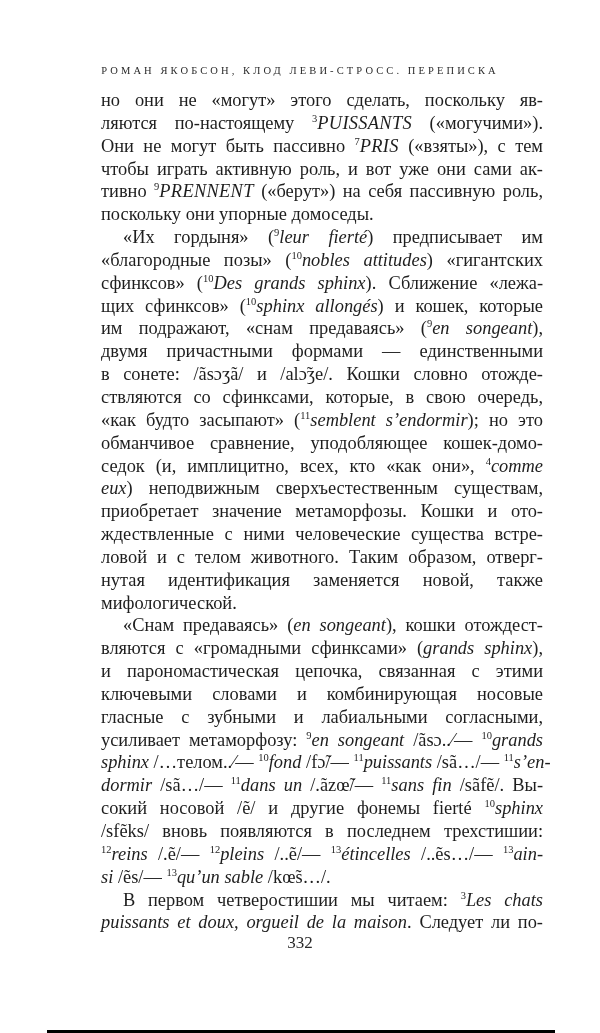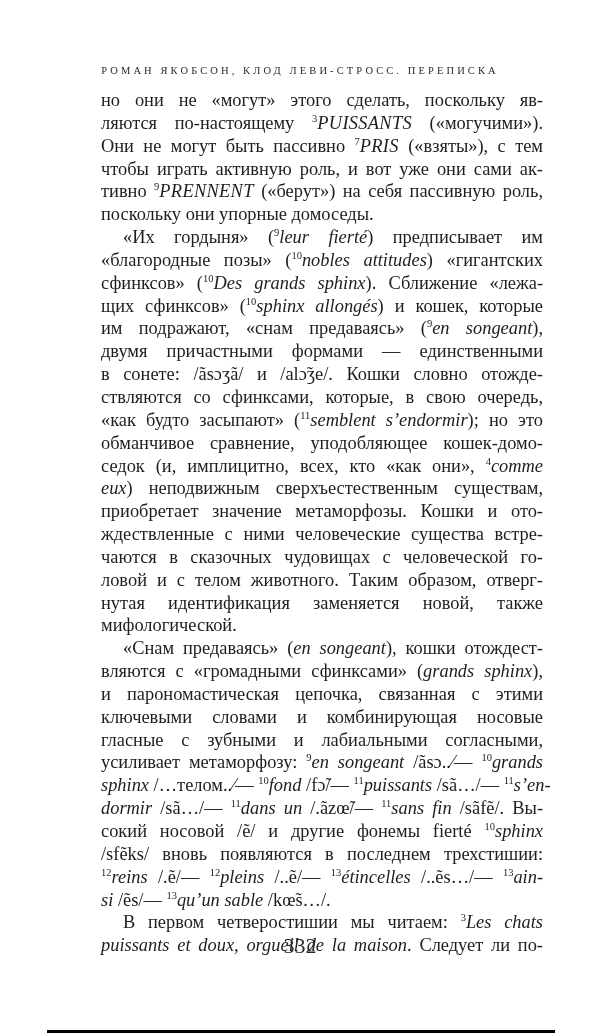--- a/index.html
+++ b/index.html
@@ -16,21 +16,21 @@
       font-size: 18.4px; line-height: 22.85px; color: #1e1e1e;
     }
     .line { display: block; white-space: nowrap; text-align: justify; text-align-last: justify; height: 22.85px; }
     .line.last { text-align-last: left; }
     .line.indent { padding-left: 22px; }
     .it { font-style: italic; }
     .sc { font-style: italic; letter-spacing: 0.3px; }
     sup { font-size: 10.5px; line-height: 0; vertical-align: 7px; font-style: normal; }
     .page-number {
       position: absolute; left: 0; top: 933px; width: 600px; text-align: center;
-      font-family: "Liberation Serif", "DejaVu Serif", serif; font-size: 22px; color: #2a2a2a;
+      font-family: "Liberation Serif", "DejaVu Serif", serif; font-size: 17px; color: #2a2a2a;
     }
     .bottom-rule { position: absolute; left: 47px; top: 1030px; width: 508px; height: 3px; background: #000000; }
   </style>
 </head>
 <body>
 
 <div class="page">
   <div class="running-head">Роман Якобсон, Клод Леви-Стросс. Переписка</div>
   <div class="body-text" id="body-text">
       <span class="line"><span>но они не «могут» этого сделать, поскольку яв-</span></span>
@@ -46,21 +46,20 @@
       <span class="line"><span>им подражают, «снам предаваясь» (</span><sup>9</sup><span class="it">en songeant</span><span>),</span></span>
       <span class="line"><span>двумя причастными формами — единственными</span></span>
       <span class="line"><span>в сонете: /ãsɔʒã/ и /alɔ̃ʒe/. Кошки словно отожде-</span></span>
       <span class="line"><span>ствляются со сфинксами, которые, в свою очередь,</span></span>
       <span class="line"><span>«как будто засыпают» (</span><sup>11</sup><span class="it">semblent s’endormir</span><span>); но это</span></span>
       <span class="line"><span>обманчивое сравнение, уподобляющее кошек-домо-</span></span>
       <span class="line"><span>седок (и, имплицитно, всех, кто «как они», </span><sup>4</sup><span class="it">comme</span></span>
       <span class="line"><span class="it">eux</span><span>) неподвижным сверхъестественным существам,</span></span>
       <span class="line"><span>приобретает значение метаморфозы. Кошки и ото-</span></span>
       <span class="line"><span>ждествленные с ними человеческие существа встре-</span></span>
-      <span class="line"><span>чаются в сказочных чудовищах с человеческой го-</span></span>
       <span class="line"><span>ловой и с телом животного. Таким образом, отверг-</span></span>
       <span class="line"><span>нутая идентификация заменяется новой, также</span></span>
       <span class="line last"><span>мифологической.</span></span>
       <span class="line indent"><span>«Снам предаваясь» (</span><span class="it">en songeant</span><span>), кошки отождест-</span></span>
       <span class="line"><span>вляются с «громадными сфинксами» (</span><span class="it">grands sphinx</span><span>),</span></span>
       <span class="line"><span>и парономастическая цепочка, связанная с этими</span></span>
       <span class="line"><span>ключевыми словами и комбинирующая носовые</span></span>
       <span class="line"><span>гласные с зубными и лабиальными согласными,</span></span>
       <span class="line"><span>усиливает метаморфозу: </span><sup>9</sup><span class="it">en songeant</span><span> /ãsɔ..⁄— </span><sup>10</sup><span class="it">grands</span></span>
       <span class="line"><span class="it">sphinx</span><span> /…телом..⁄— </span><sup>10</sup><span class="it">fond</span><span> /fɔ̃/— </span><sup>11</sup><span class="it">puissants</span><span> /sã…/— </span><sup>11</sup><span class="it">s’en-</span></span>

